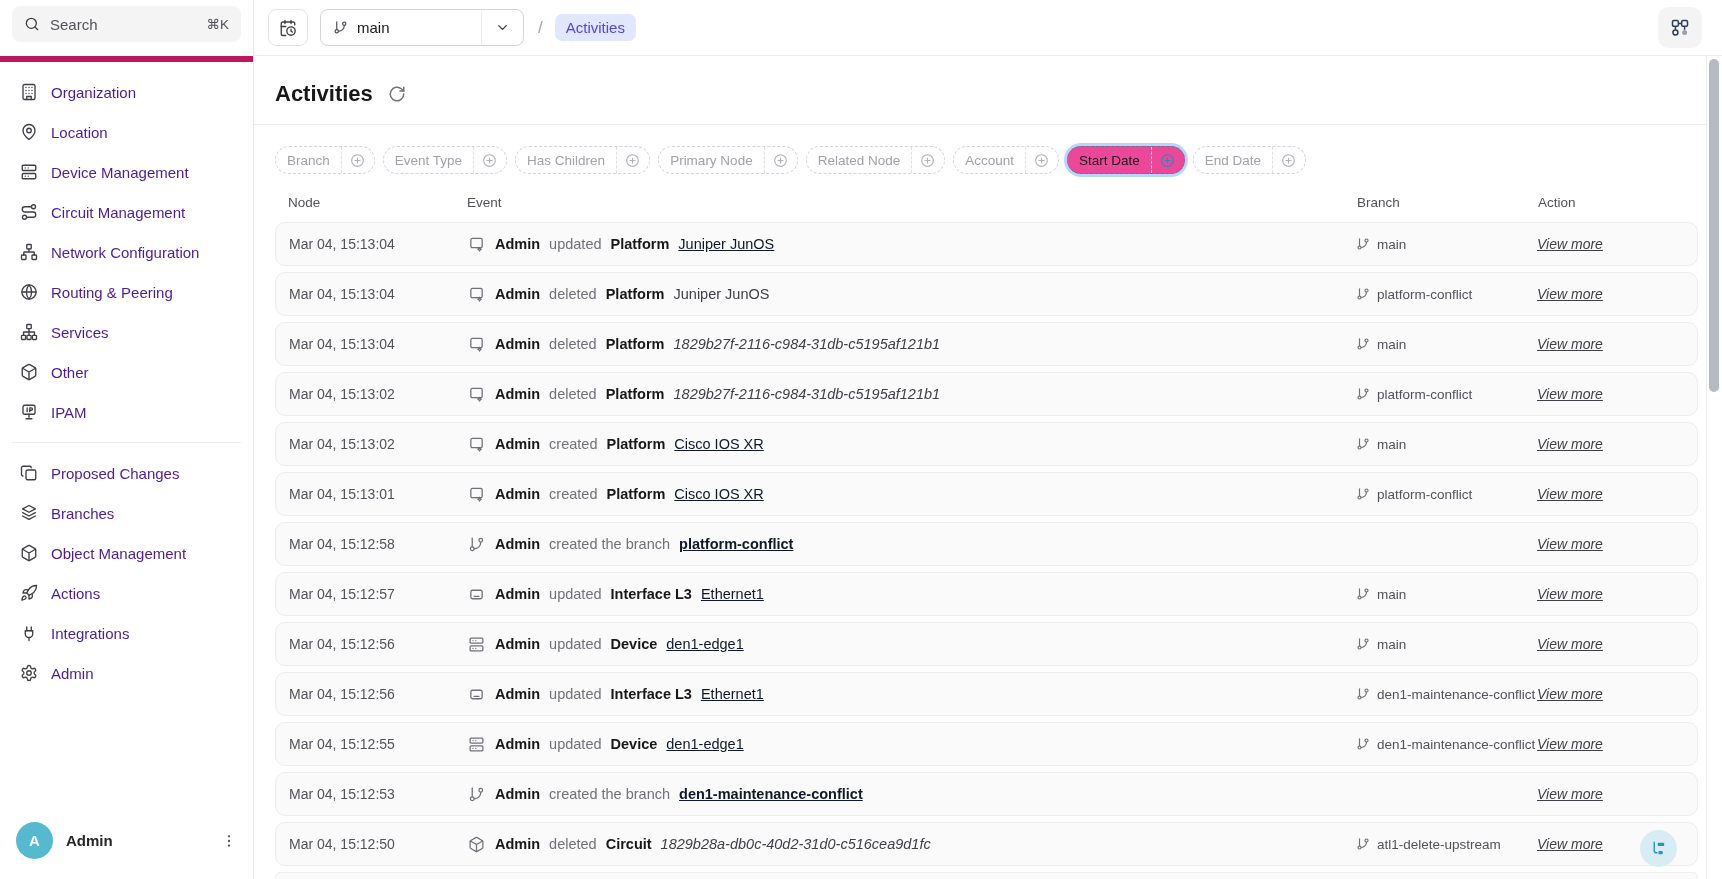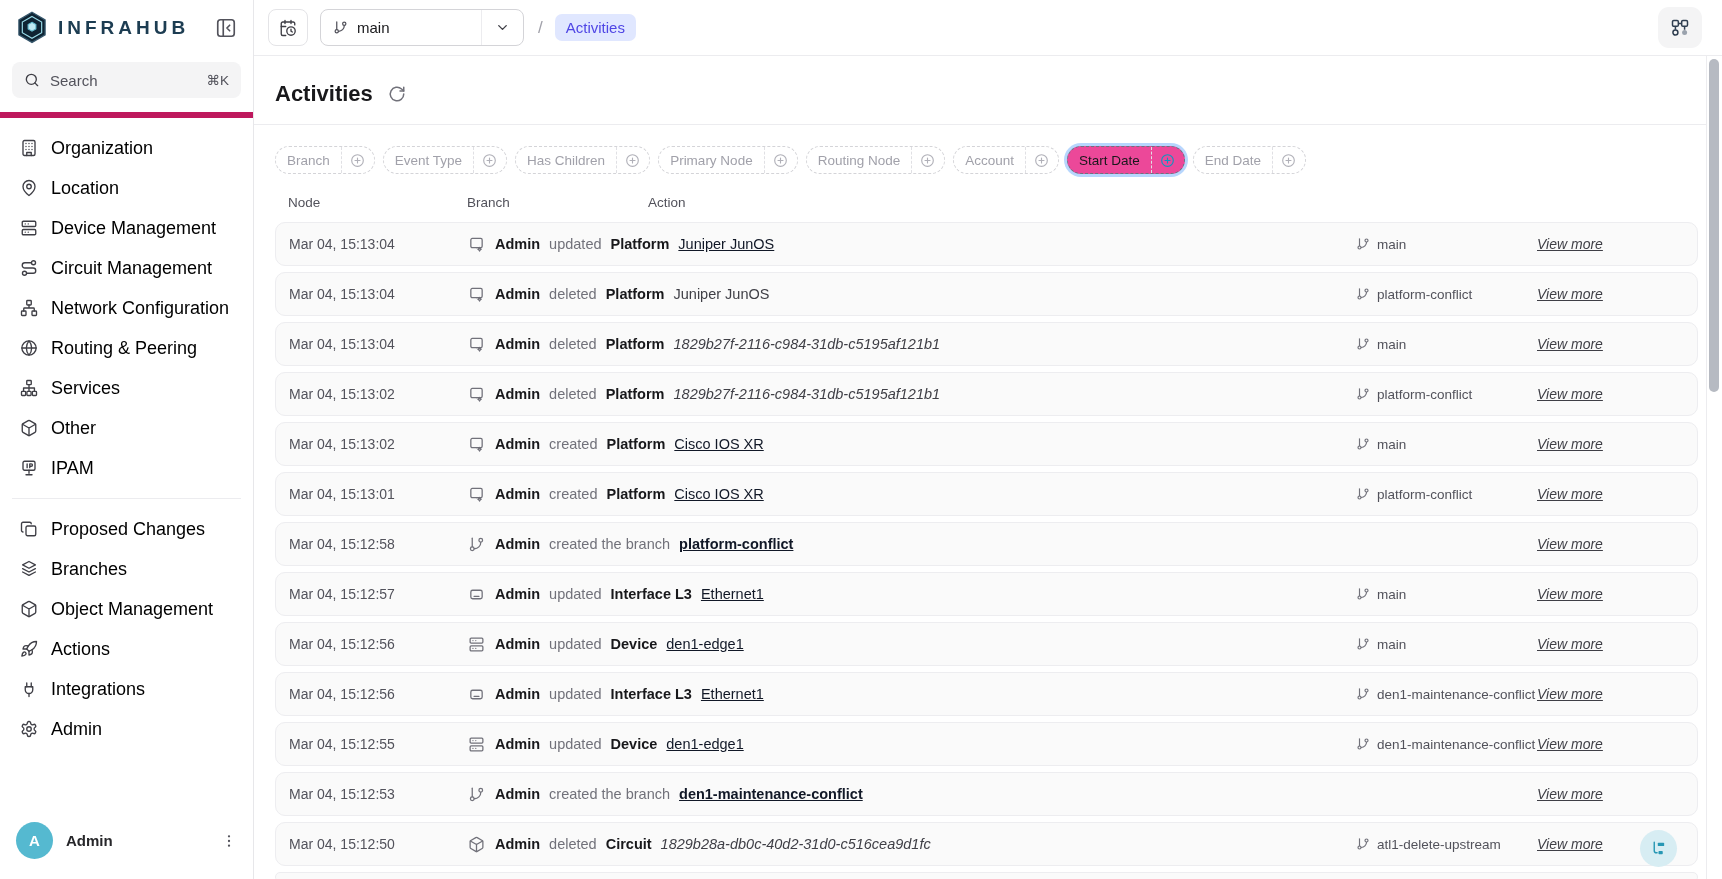--- a/index.html
+++ b/index.html
@@ -11,21 +11,21 @@
   .sb-head { height:56px; display:flex; align-items:center; justify-content:space-between; padding:0 16px; }
   .logo-wrap { display:flex; align-items:center; gap:10px; }
   .logo-hex { width:32px; height:34px; }
   .wordmark { font-size:19px; font-weight:800; letter-spacing:4px; color:#1d3d52; }
   .panel-btn { width:22px; height:22px; color:#52525b; cursor:pointer; }
   .sb-search-wrap { padding:6px 12px 14px; border-bottom:6px solid #be185d; }
   .sb-search { height:36px; background:#f4f4f5; border-radius:8px; display:flex; align-items:center; gap:10px; padding:0 12px; color:#52525b; font-size:15px; cursor:pointer; }
   .sb-search .icon-16 { color:#3f3f46; }
   .sb-shortcut { margin-left:auto; font-size:13.5px; color:#52525b; }
   .sb-nav { flex:1; padding:10px 10px 0; overflow:hidden; }
-  .sb-item { height:40px; display:flex; align-items:center; gap:13px; padding:0 10px; border-radius:8px; font-size:18px; color:#000000; font-weight:500; cursor:pointer; }
+  .sb-item { height:40px; display:flex; align-items:center; gap:13px; padding:0 10px; border-radius:8px; font-size:15px; color:#4c1d95; font-weight:500; cursor:pointer; }
   .sb-item .icon-18 { color:#3f3f46; }
   .sb-item.active { background:#f4f4f5; }
   .sb-item .kebab { display:none; margin-left:auto; width:16px; height:16px; color:#52525b; }
   .sb-item.active .kebab { display:block; }
   .sb-divider { height:1px; background:#ececef; margin:10px 2px; }
   .sb-user { display:flex; align-items:center; gap:13px; padding:14px 16px 20px; margin-top:auto; }
   .avatar { width:37px; height:37px; border-radius:50%; background:#55b9d0; color:#fff; display:grid; place-items:center; font-size:15px; font-weight:600; }
   .user-name { font-size:15px; font-weight:600; color:#27272a; }
   .user-kebab { margin-left:auto; width:16px; height:16px; color:#52525b; cursor:pointer; }
 
@@ -88,39 +88,20 @@
   .icon-16 { width:16px; height:16px; } .icon-17 { width:17px; height:17px; }
   .icon-18 { width:18px; height:18px; } .icon-20 { width:20px; height:20px; }
   svg { width:100%; height:100%; display:block; }
 </style>
 </head>
 <body>
 
 <div class="app">
 
   <aside class="sidebar">
-    <div class="sb-head">
-      <div class="logo-wrap">
-        <span class="logo-hex">
-          <svg viewBox="0 0 24 26" fill="none">
-            <path d="M12 1 22 6.8v11.4L12 24 2 18.2V6.8Z" fill="#0f2433" stroke="#35566b" stroke-width="1"></path>
-            <path d="M12 4.2 19.4 8.4v8.2L12 20.8 4.6 16.6V8.4Z" fill="none" stroke="#9adbe8" stroke-width="0.9"></path>
-            <path d="M12 8.6 15 10.3v3.4L12 15.4 9 13.7v-3.4Z" fill="#bfe9f2" stroke="#5fb7cc" stroke-width="0.8"></path>
-          </svg>
-        </span>
-        <span class="wordmark">INFRAHUB</span>
-      </div>
-      <span class="panel-btn">
-        <svg viewBox="0 0 24 24" fill="none" stroke="currentColor" stroke-width="1.8" stroke-linecap="round" stroke-linejoin="round">
-          <rect x="3" y="3" width="18" height="18" rx="3"></rect>
-            <path d="M9 3v18"></path>
-            <path d="m16 15-3-3 3-3"></path>
-        </svg>
-      </span>
-    </div>
 
     <div class="sb-search-wrap">
       <div class="sb-search">
         <span class="icon-16">
           <svg viewBox="0 0 24 24" fill="none" stroke="currentColor" stroke-width="2" stroke-linecap="round">
               <circle cx="11" cy="11" r="7.5"></circle>
               <path d="m20.5 20.5-4.2-4.2"></path>
             </svg>
         </span>
         <span>Search</span>
@@ -432,21 +413,21 @@
               <span class="icon-15">
                 <svg viewBox="0 0 24 24" fill="none" stroke="currentColor" stroke-width="1.8" stroke-linecap="round">
                   <circle cx="12" cy="12" r="9.3"></circle>
                   <path d="M8 12h8M12 8v8"></path>
                 </svg>
               </span>
             </span>
           </div>
 
           <div class="chip">
-            <span class="chip-label">Routing Node</span>
+            <span class="chip-label">Related Node</span>
             <span class="chip-plus">
               <span class="icon-15">
                 <svg viewBox="0 0 24 24" fill="none" stroke="currentColor" stroke-width="1.8" stroke-linecap="round">
                   <circle cx="12" cy="12" r="9.3"></circle>
                   <path d="M8 12h8M12 8v8"></path>
                 </svg>
               </span>
             </span>
           </div>
 
@@ -482,20 +463,21 @@
                   <circle cx="12" cy="12" r="9.3"></circle>
                   <path d="M8 12h8M12 8v8"></path>
                 </svg>
               </span>
             </span>
           </div>
         </div>
 
       <div class="table-head">
         <span class="col-date">Node</span>
+        <span class="col-event">Event</span>
         <span class="col-branch">Branch</span>
         <span class="col-action">Action</span>
       </div>
 
       <div class="rows">
 
           <div class="row">
             <span class="cell-date">Mar 04, 15:13:04</span>
             <span class="cell-event">
               <span class="ev-icon">

